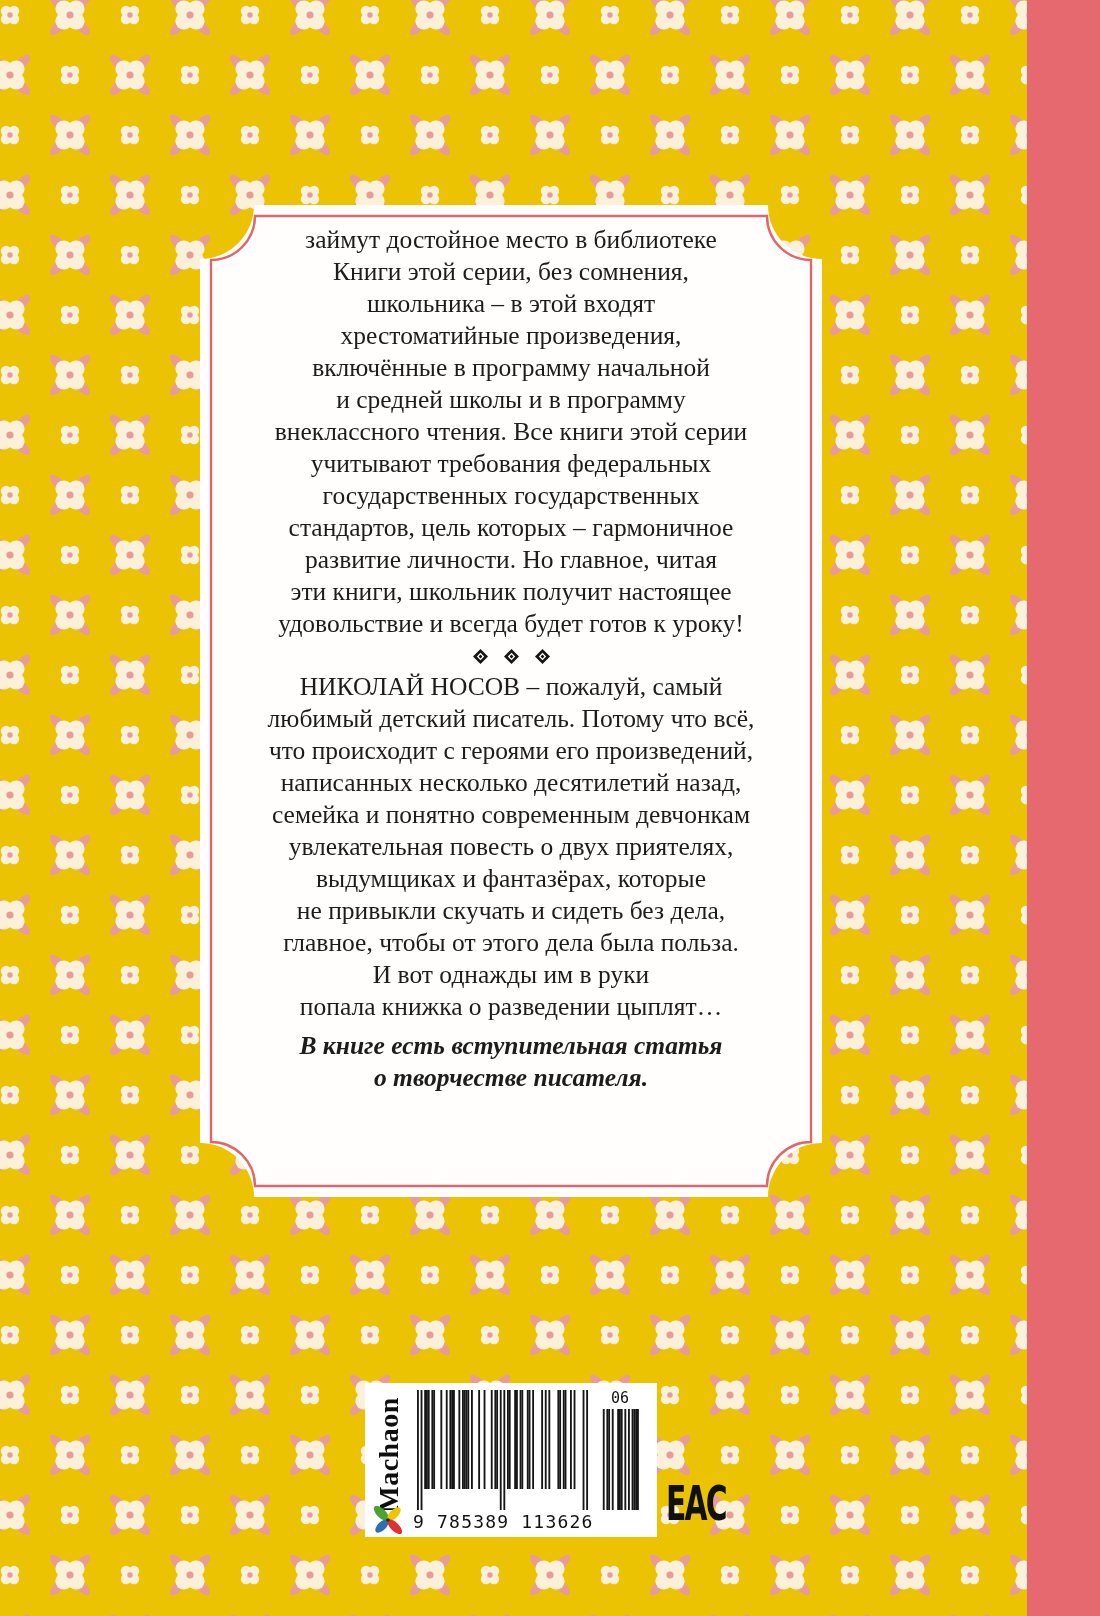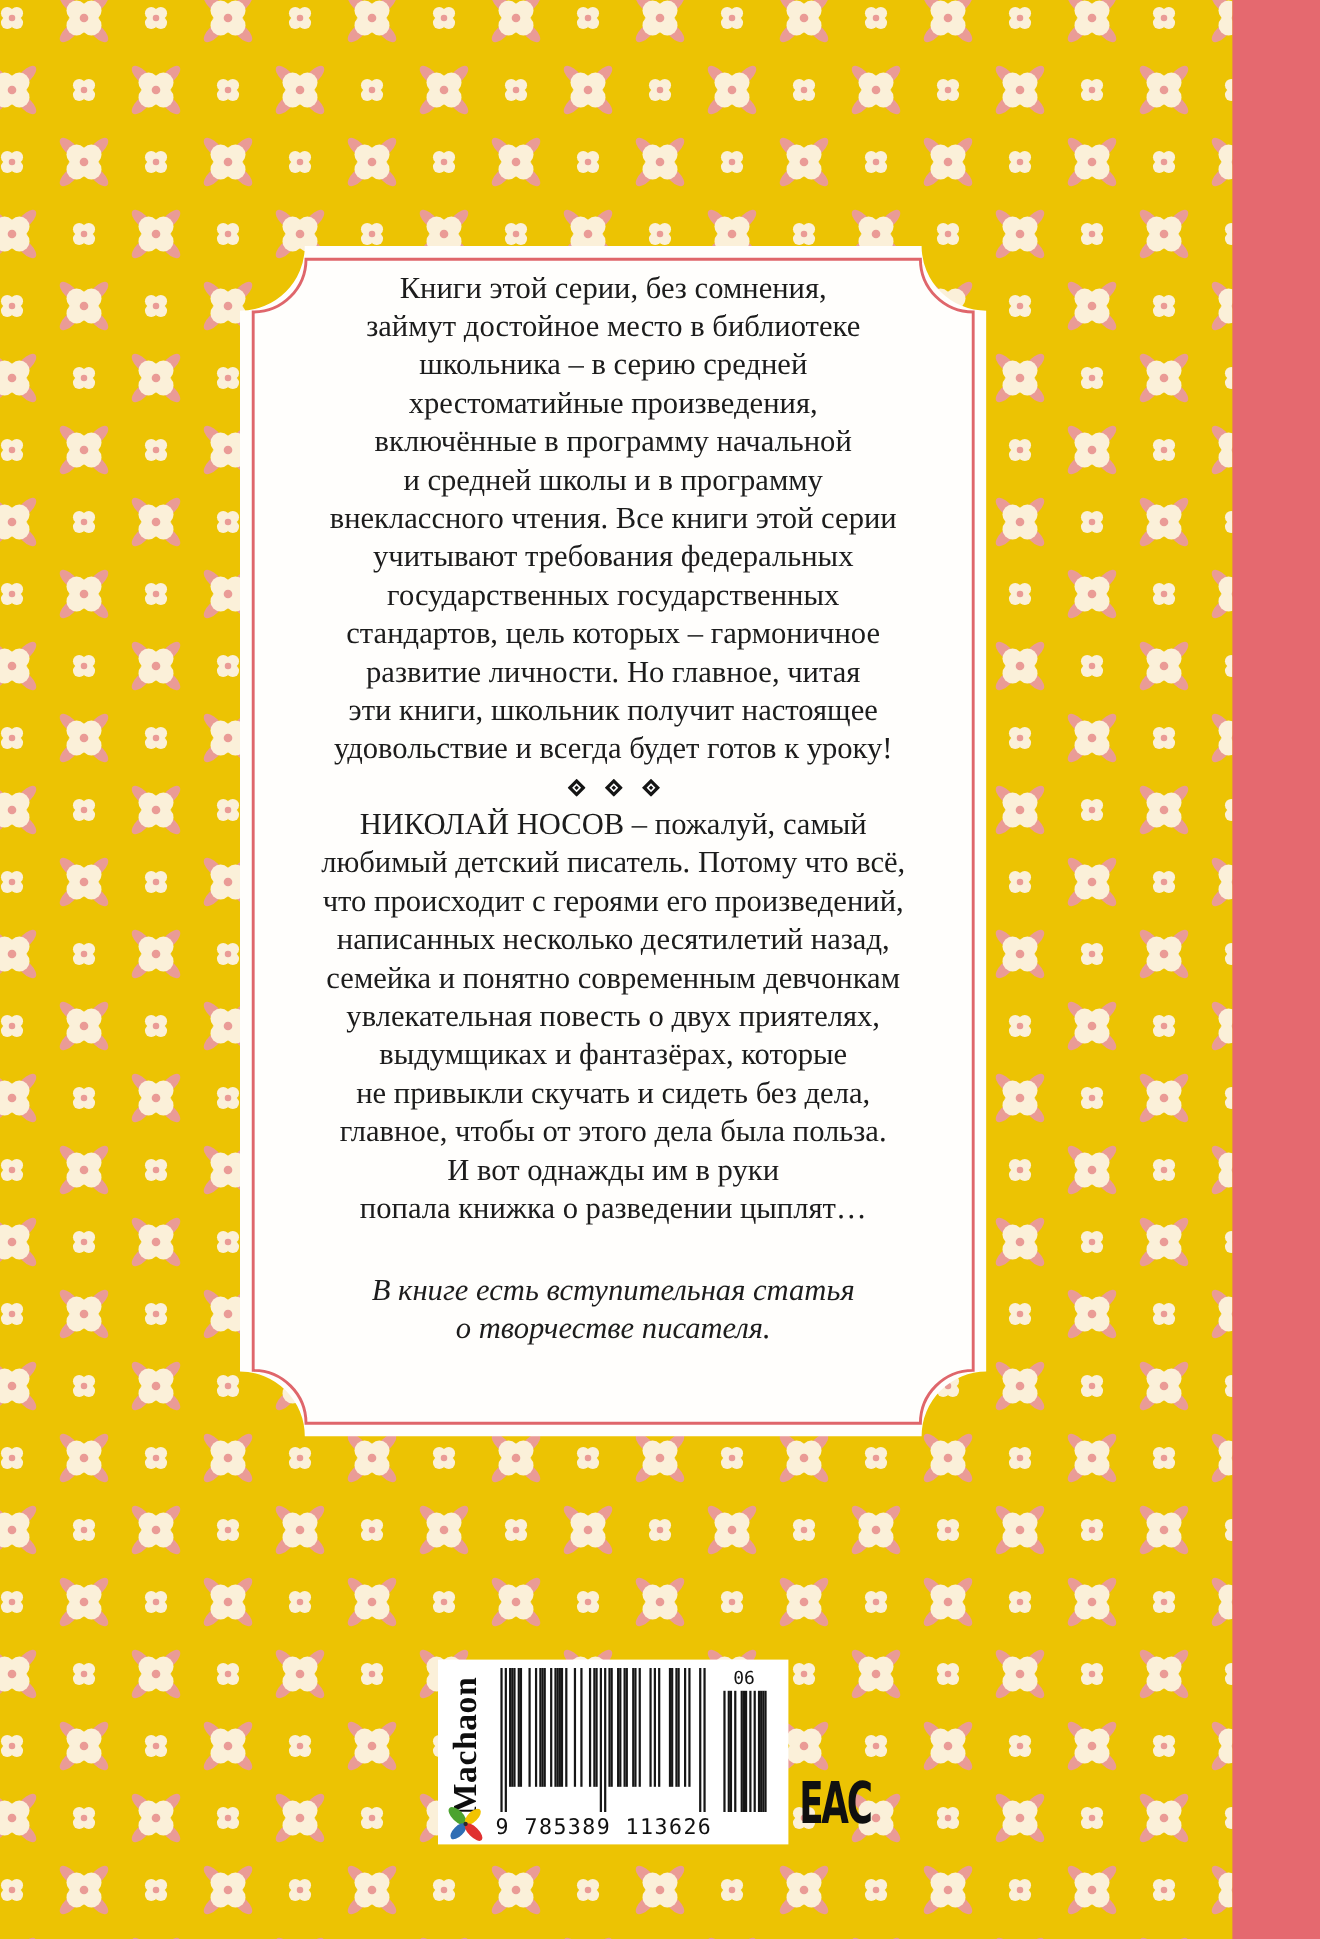--- a/index.html
+++ b/index.html
@@ -4,21 +4,21 @@
 <style>
   html,body{margin:0;padding:0;}
   .page{position:relative;width:1100px;height:1616px;overflow:hidden;background:var(--background,#ecc303);
         font-family:"Liberation Serif", serif;}
   .bg{position:absolute;left:0;top:0;}
   .plaque-svg{position:absolute;left:200px;top:205px;}
   .plaque-text{position:absolute;left:200px;top:205px;width:622px;box-sizing:border-box;
                padding:19px 26px 0 26px;text-align:center;color:var(--text,#1c1c1c);}
   .para{font-size:25.5px;line-height:32px;}
   .para div{white-space:nowrap;}
-  .note{font-style:italic;margin-top:36px;}
+  .note{font-style:italic;margin-top:7px;font-weight:bold;}
   .sep{display:flex;justify-content:center;align-items:center;gap:16px;height:24px;margin:4px 0 3px 0;}
   .label{position:absolute;left:365px;top:1383px;width:292px;height:154px;background:#ffffff;}
   .machaon{position:absolute;left:-51px;top:57px;width:150px;height:30px;line-height:30px;
            transform:rotate(-90deg);text-align:center;font-weight:bold;font-size:28px;color:#0e0e0e;
            font-family:"Liberation Serif",serif;letter-spacing:0.5px;}
   .butterfly{position:absolute;left:6px;top:119px;}
   .bc{position:absolute;left:46px;top:6px;}
   .bc .isbn{font-family:"DejaVu Sans Mono",monospace;font-size:18px;letter-spacing:1.2px;fill:#111;}
   .bc .addon{font-family:"DejaVu Sans Mono",monospace;font-size:15px;fill:#111;}
   .eac{position:absolute;left:666px;top:1478px;font-family:"DejaVu Sans",sans-serif;font-weight:900;
@@ -64,23 +64,23 @@
     <rect x="1027" y="0" width="73" height="1616" fill="var(--stripe,#e5696f)"></rect>
   </svg>
 
   <svg class="plaque-svg" width="622" height="992">
     <path d="M 54 0 H 568 A 54 54 0 0 0 622 54 V 938 A 54 54 0 0 0 568 992 H 54 A 54 54 0 0 0 0 938 V 54 A 54 54 0 0 0 54 0 Z" fill="var(--frame_bg,#fffefc)"></path>
     <path d="M 55 11 H 567 A 44 44 0 0 0 611 55 V 937 A 44 44 0 0 0 567 981 H 55 A 44 44 0 0 0 11 937 V 55 A 44 44 0 0 0 55 11 Z" fill="none" stroke="var(--frame_border,#df666b)" stroke-width="2.4"></path>
   </svg>
 
   <div class="plaque-text">
     <div class="para">
+      <div>займут достойное место в библиотеке</div>
       <div>Книги этой серии, без сомнения,</div>
-      <div>займут достойное место в библиотеке</div>
-      <div>школьника – в серию средней</div>
+      <div>школьника – в этой входят</div>
       <div>хрестоматийные произведения,</div>
       <div>включённые в программу начальной</div>
       <div>и средней школы и в программу</div>
       <div>внеклассного чтения. Все книги этой серии</div>
       <div>учитывают требования федеральных</div>
       <div>государственных государственных</div>
       <div>стандартов, цель которых – гармоничное</div>
       <div>развитие личности. Но главное, читая</div>
       <div>эти книги, школьник получит настоящее</div>
       <div>удовольствие и всегда будет готов к уроку!</div>

